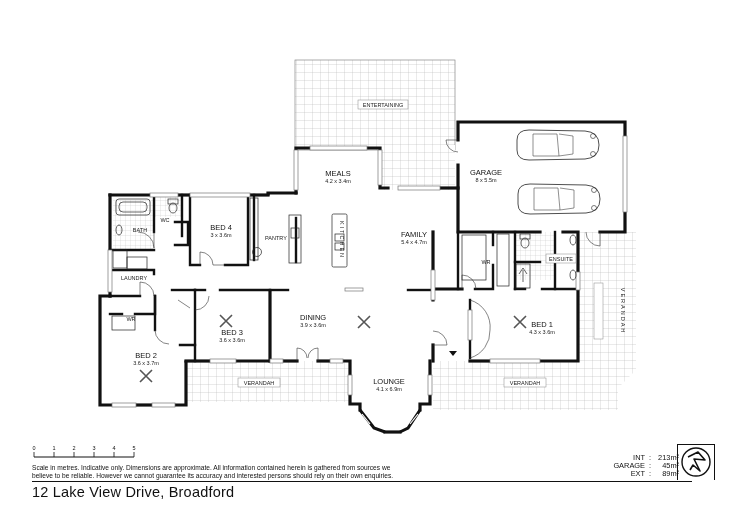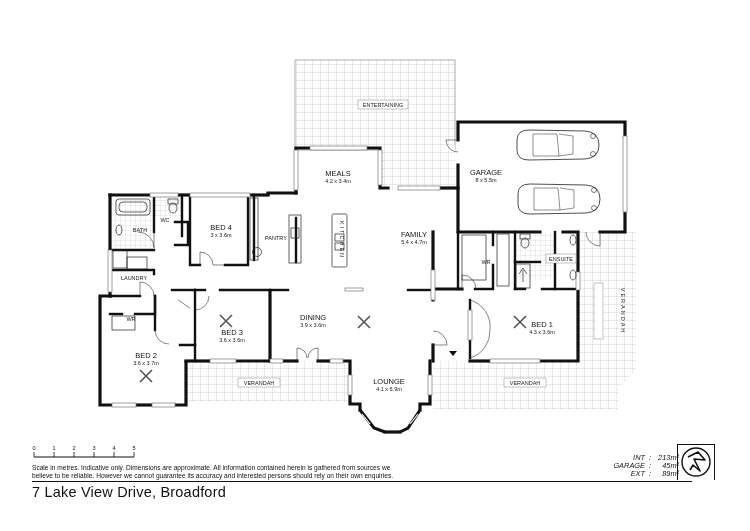--- a/index.html
+++ b/index.html
@@ -9,21 +9,21 @@
   .room-dim { font-family:"Liberation Sans", sans-serif; font-size:5.5px; fill:#222; text-anchor:middle; }
   .small-label { font-family:"Liberation Sans", sans-serif; font-size:5.5px; fill:#222; text-anchor:middle; }
   .wallline { stroke:#111; stroke-width:3.2; fill:none; stroke-linecap:square; }
   .thin { stroke:#222; stroke-width:0.7; fill:none; }
   .window { stroke:#777; stroke-width:0.7; fill:#fff; }
   .door { stroke:#333; stroke-width:0.6; fill:none; }
   .scale-text { position:absolute; left:32px; top:464px; font-size:6.6px; line-height:8.4px; color:#111; width:440px; }
   .address { position:absolute; left:32px; top:484px; font-size:14.5px; color:#111; letter-spacing:0.2px; }
   .rule { position:absolute; left:32px; top:480.5px; width:660px; height:1.5px; background:#111; }
   .areas { position:absolute; left:600px; top:454px; font-size:7.4px; line-height:8.2px; color:#111; }
-  .areas .row { display:flex; justify-content:center;font-style:italic; }
+  .areas .row { display:flex; justify-content:center; }
   .areas .k { width:45px; text-align:right; }
   .areas .c { width:10px; text-align:center; }
   .areas .v { width:24px; text-align:right; }
   .logo { position:absolute; left:677px; top:444px; width:38px; height:36px; border:1px solid #111; border-bottom:none; box-sizing:border-box; }
   .scalebar { position:absolute; left:32px; top:444px; }
 </style>
 </head>
 <body>
 
 <svg id="plan" viewBox="0 0 750 531" xmlns="http://www.w3.org/2000/svg">
@@ -328,13 +328,13 @@
 
 <div class="logo">
   <svg width="36" height="34" viewBox="0 0 36 34">
     <circle cx="18" cy="17" r="14" fill="none" stroke="#111" stroke-width="1.4"></circle>
     <path d="M10 12 L20 7 L27 15 L16 14 L22 26 L15 20 L12 25" fill="none" stroke="#111" stroke-width="1.6" stroke-linejoin="round"></path>
   </svg>
 </div>
 
 <div class="rule"></div>
 
-<div class="address">7 Lake View Drive, Broadford</div>
+<div class="address">12 Lake View Drive, Broadford</div>
 
 </body></html>

